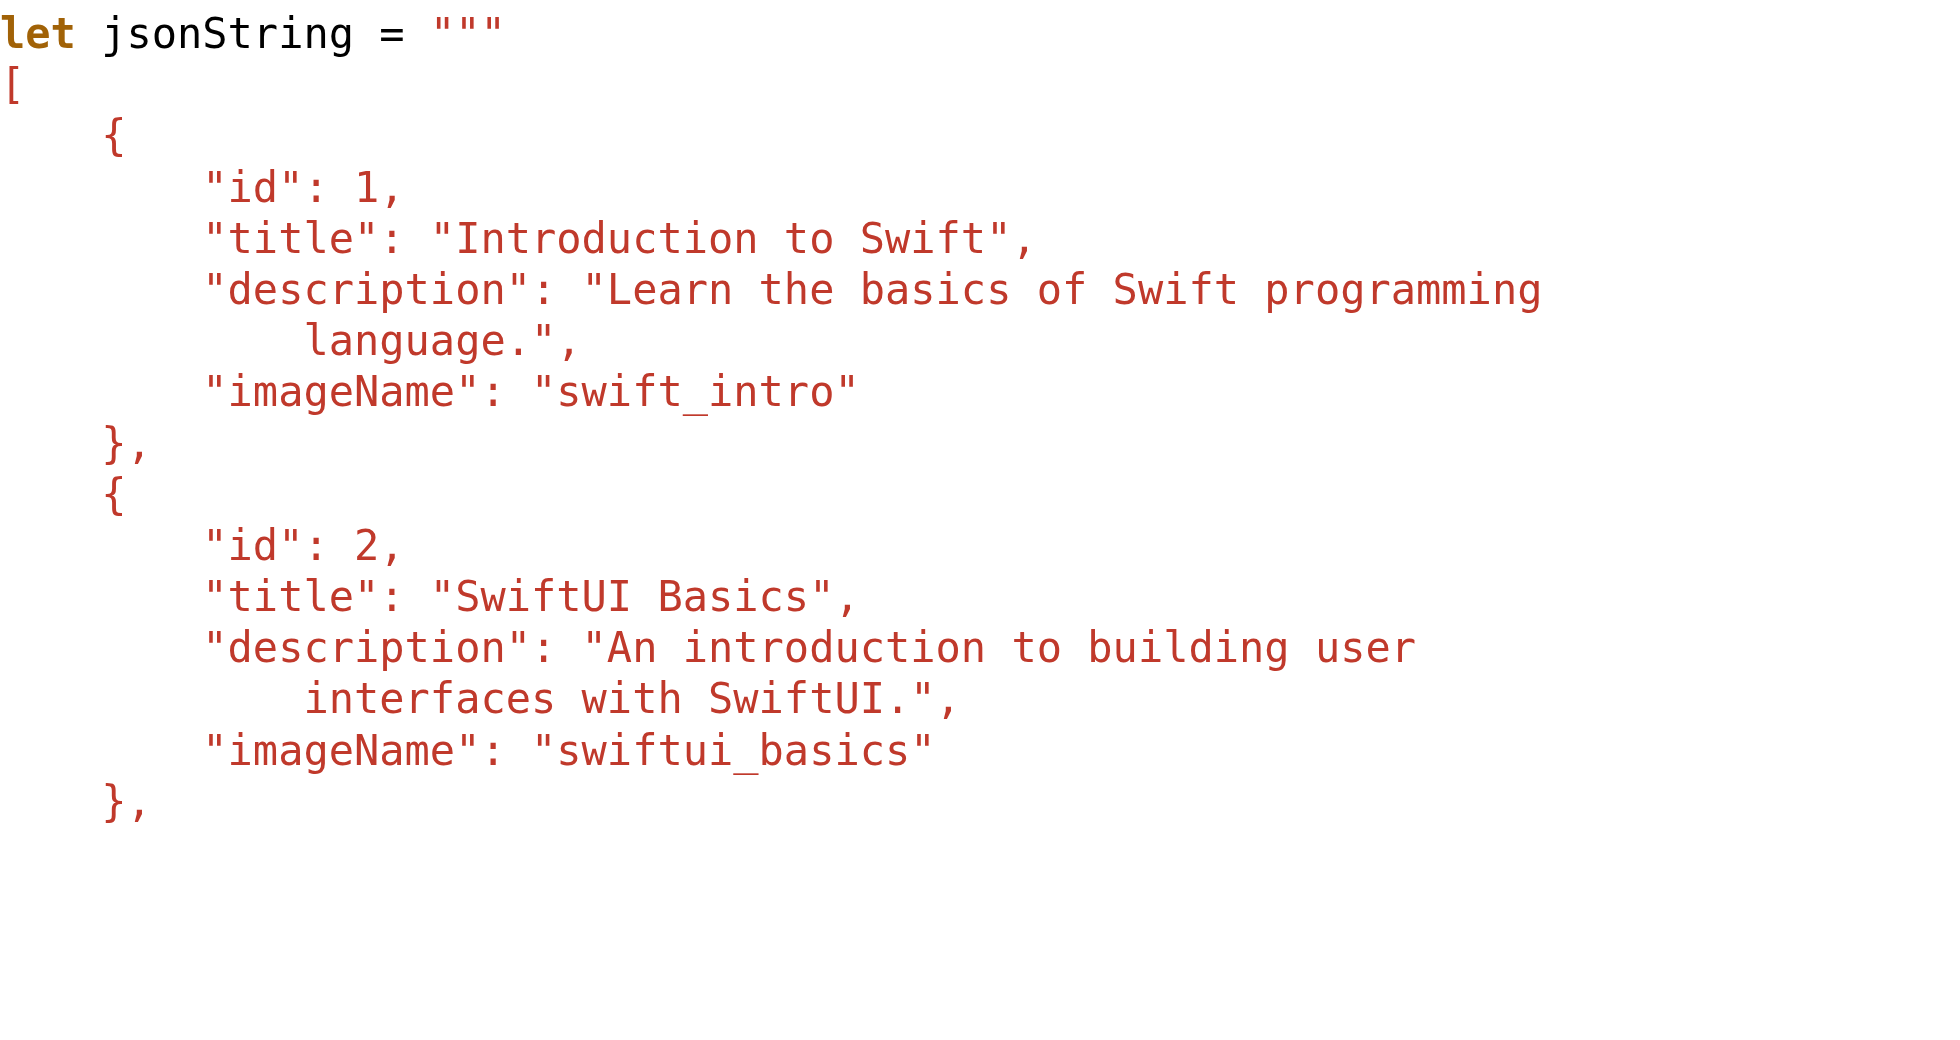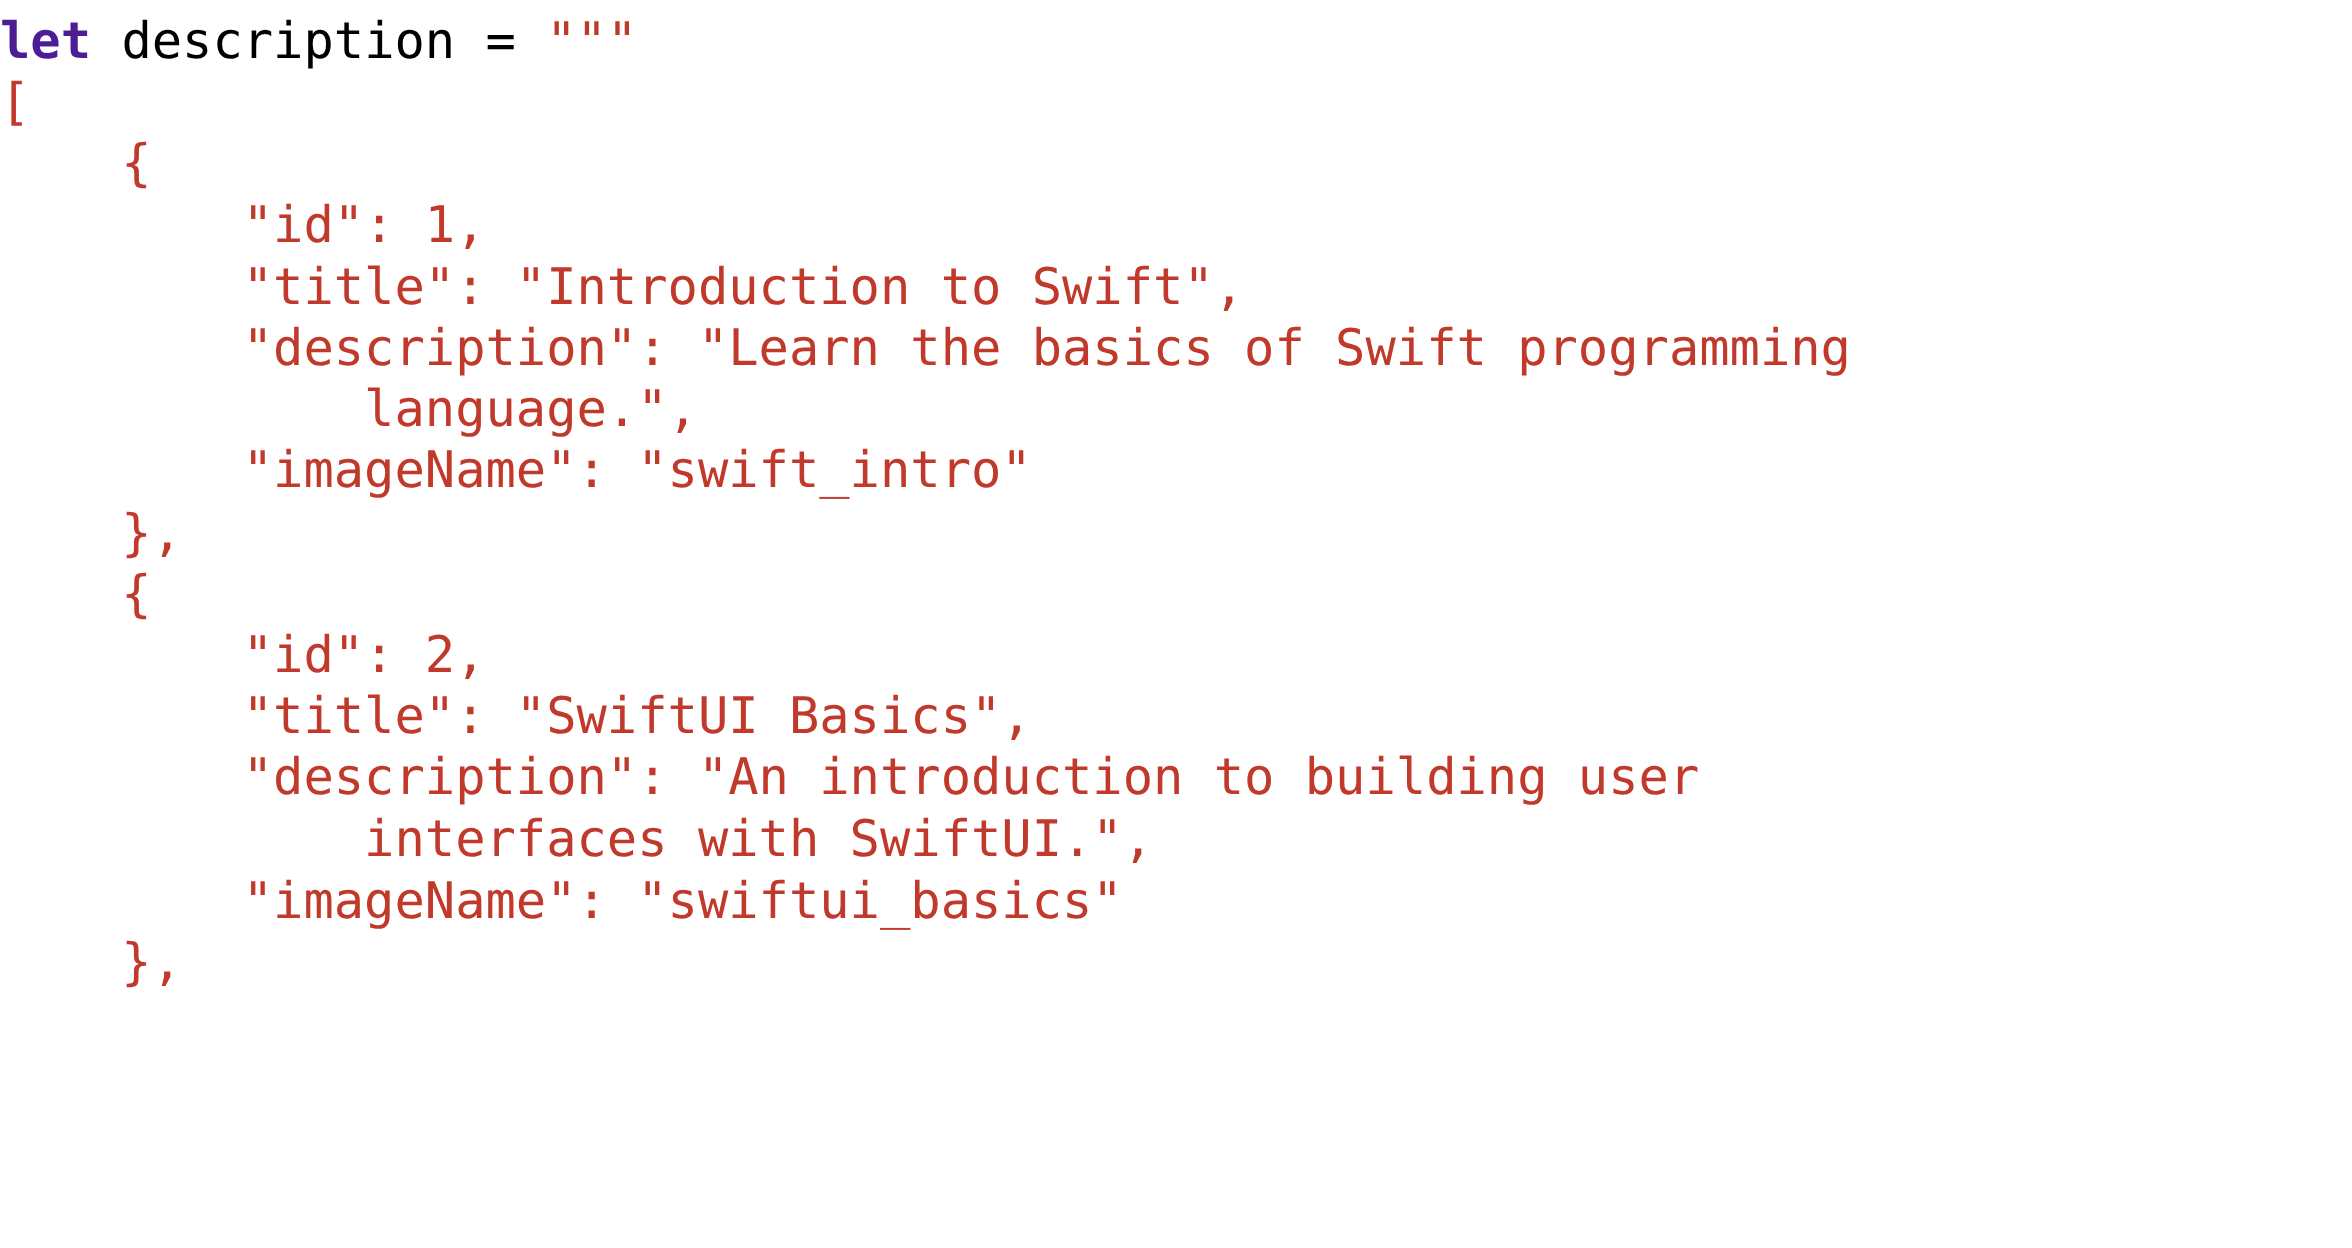--- a/index.html
+++ b/index.html
@@ -23,30 +23,30 @@
     box-sizing: border-box;
   }
   .code-line {
     font-size: 42px;
     line-height: 51.2px;
     white-space: pre;
     letter-spacing: 0px;
     height: 51.2px;
     font-family: "DejaVu Sans Mono", "Liberation Mono", monospace;
   }
-  .tok-keyword  { color: #4c1d95; font-weight: bold; }
+  .tok-keyword  { color: #a16207; font-weight: bold; }
   .tok-operator { color: #000000; }
   .tok-string   { color: #C0392B; }
   .tok-plain    { color: #000000; }
 </style>
 </head>
 <body>
 
 <div id="code-block">
-    <div class="code-line"><span class="tok-keyword">let</span><span class="tok-plain"> </span><span class="tok-identifier">description</span><span class="tok-plain"> </span><span class="tok-operator">=</span><span class="tok-plain"> </span><span class="tok-string">"""</span></div>
+    <div class="code-line"><span class="tok-keyword">let</span><span class="tok-plain"> </span><span class="tok-identifier">jsonString</span><span class="tok-plain"> </span><span class="tok-operator">=</span><span class="tok-plain"> </span><span class="tok-string">"""</span></div>
     <div class="code-line"><span class="tok-string">[</span></div>
     <div class="code-line"><span class="tok-string">    {</span></div>
     <div class="code-line"><span class="tok-string">        "id": 1,</span></div>
     <div class="code-line"><span class="tok-string">        "title": "Introduction to Swift",</span></div>
     <div class="code-line"><span class="tok-string">        "description": "Learn the basics of Swift programming</span></div>
     <div class="code-line"><span class="tok-string">            language.",</span></div>
     <div class="code-line"><span class="tok-string">        "imageName": "swift_intro"</span></div>
     <div class="code-line"><span class="tok-string">    },</span></div>
     <div class="code-line"><span class="tok-string">    {</span></div>
     <div class="code-line"><span class="tok-string">        "id": 2,</span></div>

